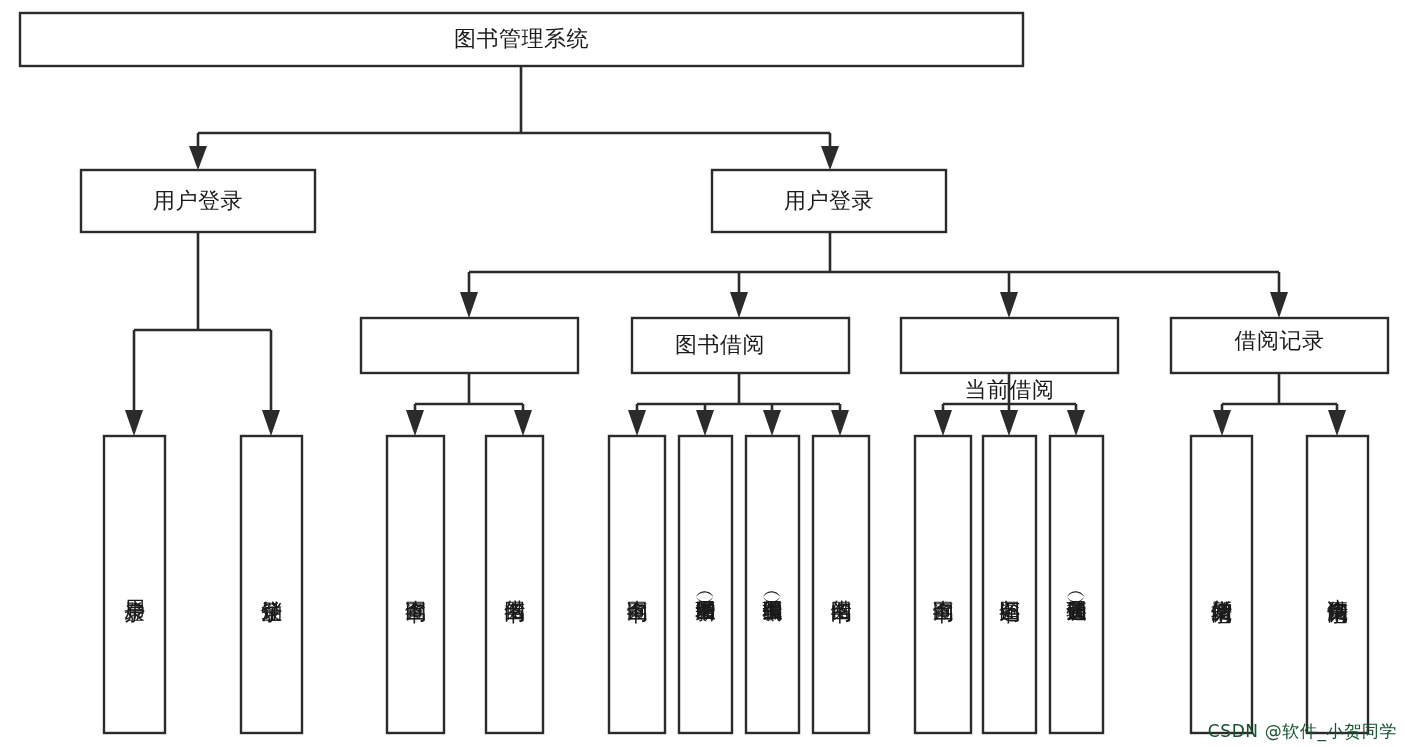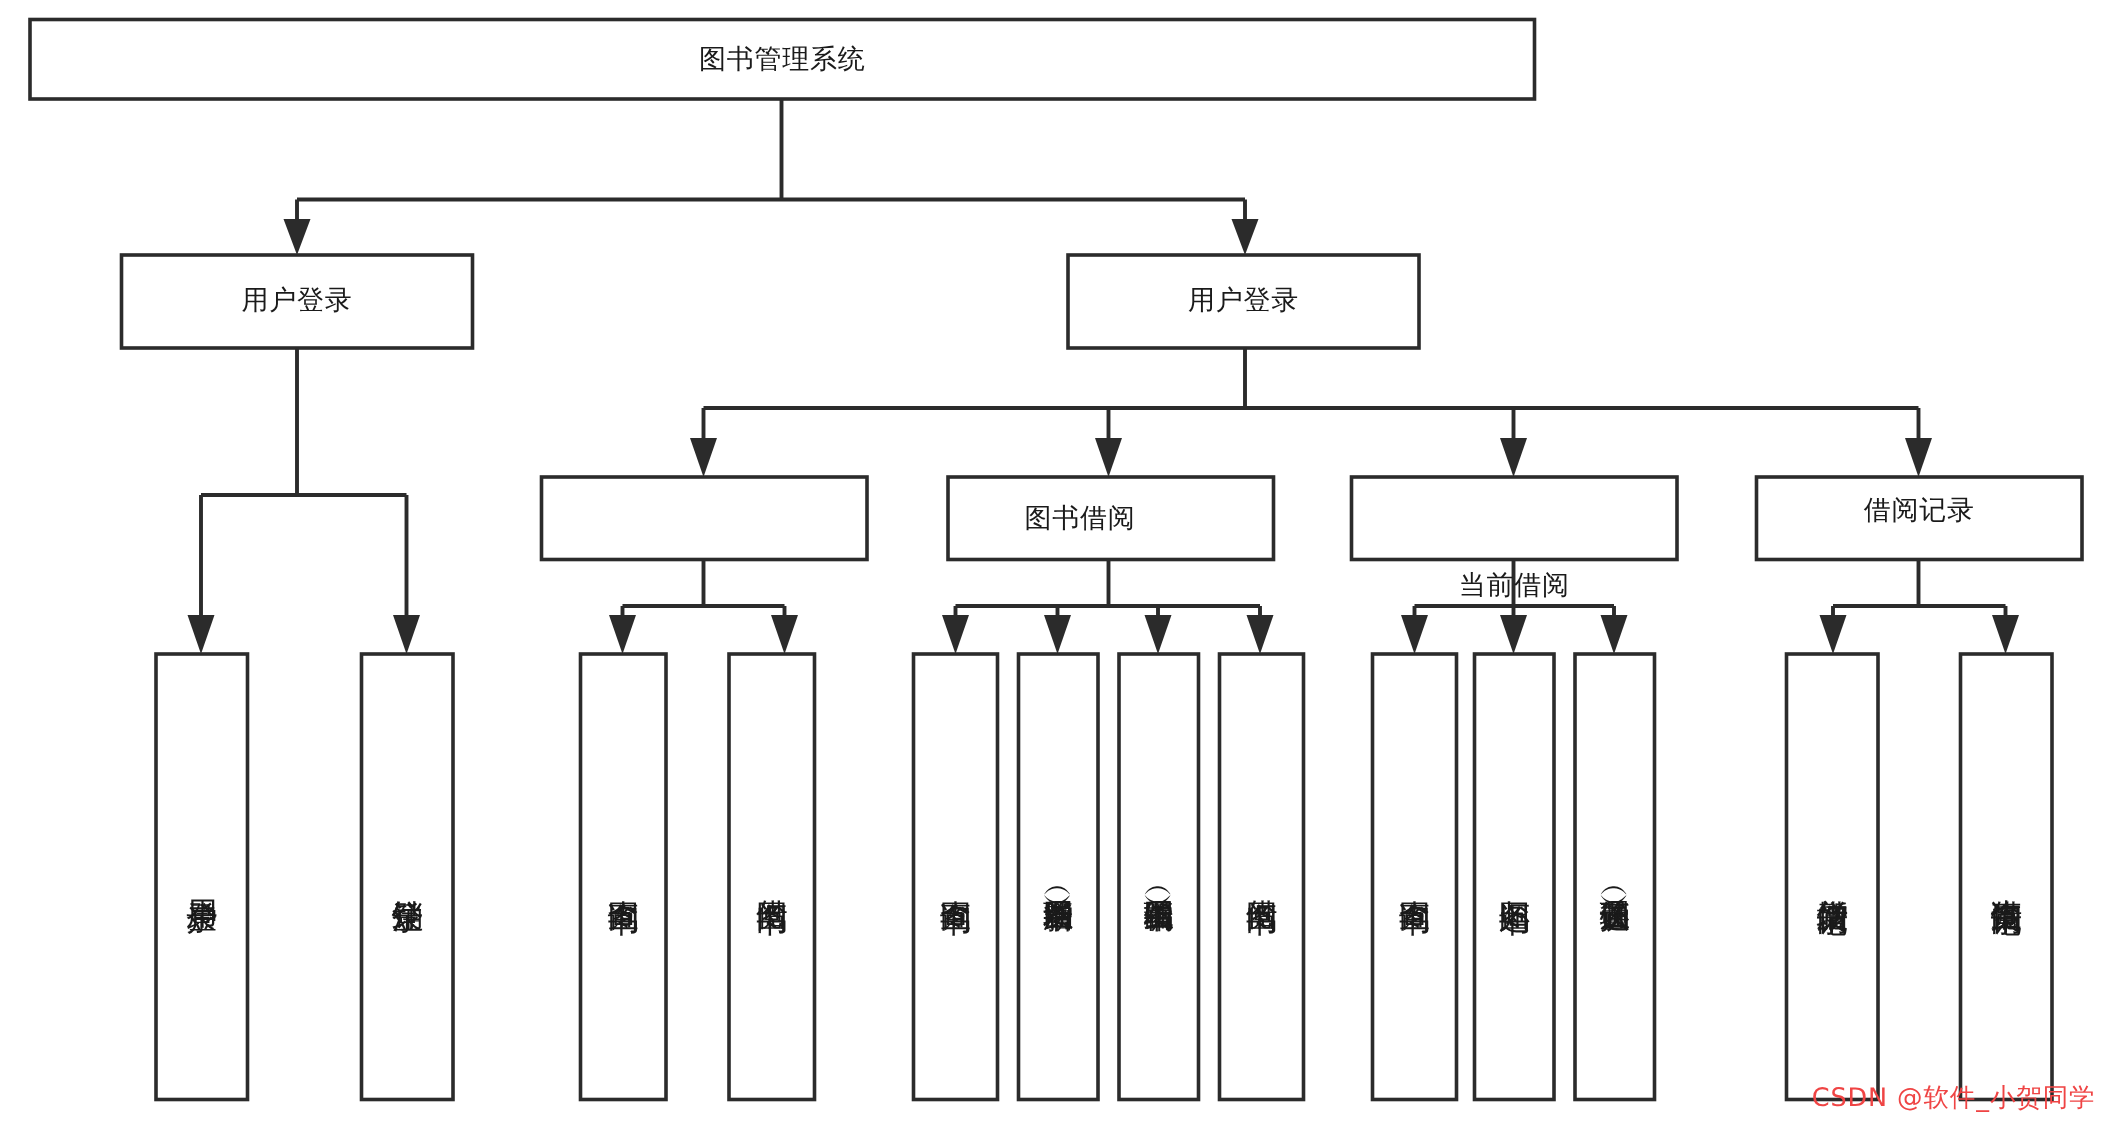--- a/index.html
+++ b/index.html
@@ -41,21 +41,21 @@
   .arrow-head {
     fill: #2b2b2b;
     stroke: none;
   }
   .node-label-h {
     position: absolute;
     display: flex;
     align-items: center;
     justify-content: center;
     color: #1a1a1a;
-    font-size: 18px;
+    font-size: 22px;
     line-height: 1.2;
     letter-spacing: 0.5px;
     white-space: nowrap;
     pointer-events: none;
   }
   .node-label-v {
     position: absolute;
     display: flex;
     align-items: center;
     justify-content: center;
@@ -70,21 +70,21 @@
   }
   .node-label-v.tight {
     font-size: 20px;
     letter-spacing: 0px;
   }
   .watermark {
     position: absolute;
     right: 8px;
     bottom: 4px;
     font-size: 17px;
-    color: #ef4444;
+    color: #14532d;
     letter-spacing: 0.6px;
     white-space: nowrap;
     pointer-events: none;
   }
 </style>
 </head>
 <body>
 
 <div id="diagram-root">
 

